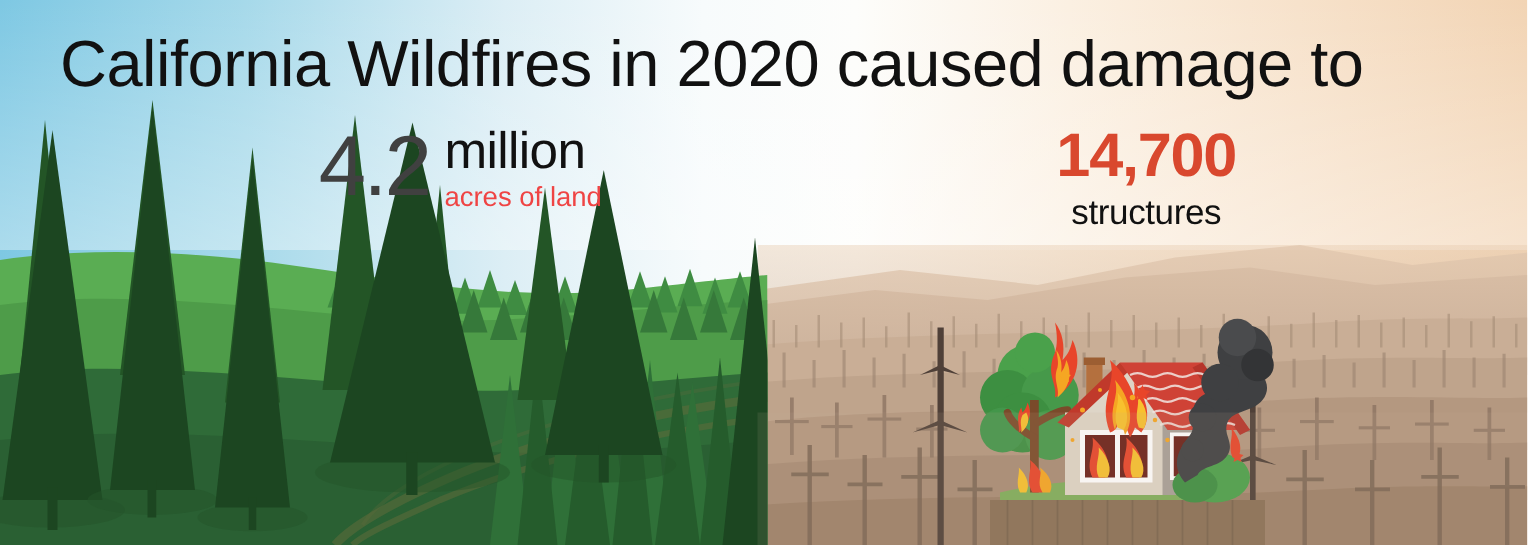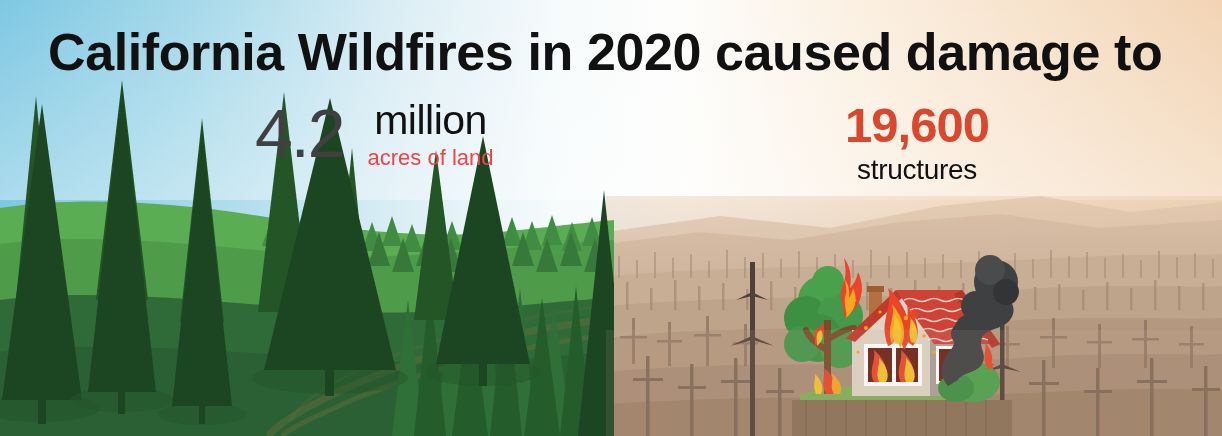--- a/index.html
+++ b/index.html
@@ -28,21 +28,21 @@
     position:absolute;
     inset:0;
     pointer-events:none;
   }
   .headline{
     position:absolute;
     left:48px;
     top:26px;
     font-size:52px;
     line-height:1.0;
-    font-weight:700;
+    font-weight:400;
     letter-spacing:-0.4px;
     color:#111111;
     white-space:nowrap;
   }
   
   .stat-left{
     position:absolute;
     left:255px;
     top:100px;
     display:flex;
@@ -51,23 +51,22 @@
   .stat-left .bignum{
     font-size:68px;
     line-height:0.86;
     font-weight:400;
     letter-spacing:-2px;
     color:#404040;
     display:block;
     margin-top:4px;
   }
   .stat-left .labels{
-    margin-left:24px;
+    margin-left:12px;
     padding-top:0px;
-    text-align:center;
   }
   .stat-left .unit{
     display:block;
     font-size:41px;
     line-height:1.0;
     font-weight:400;
     letter-spacing:-0.5px;
     color:#111111;
   }
   .stat-left .sub{
@@ -556,18 +555,18 @@
 
     <div class="stat-left">
       <span class="bignum">4.2</span>
       <span class="labels">
         <span class="unit">million</span>
         <span class="sub">acres of land</span>
       </span>
     </div>
 
     <div class="stat-right">
-      <span class="bignum">19,600</span>
+      <span class="bignum">14,700</span>
       <span class="sub">structures</span>
     </div>
 
   </div>
 </div>
 
 </body></html>

